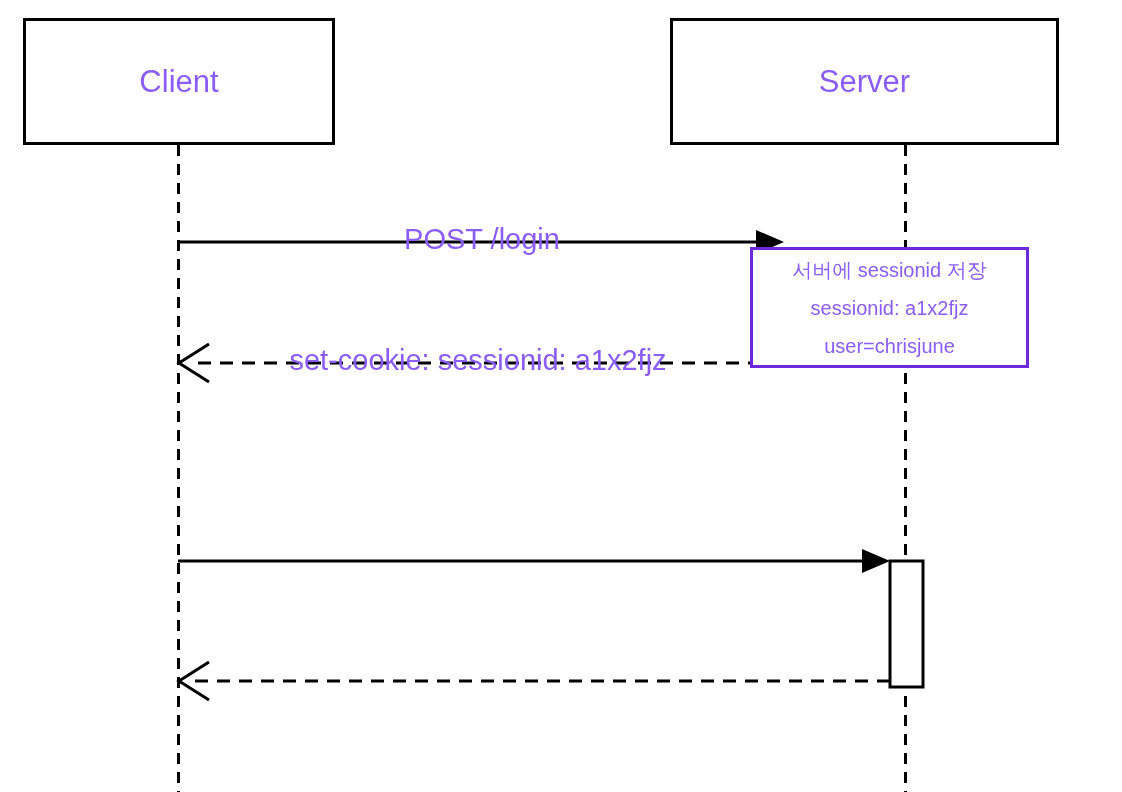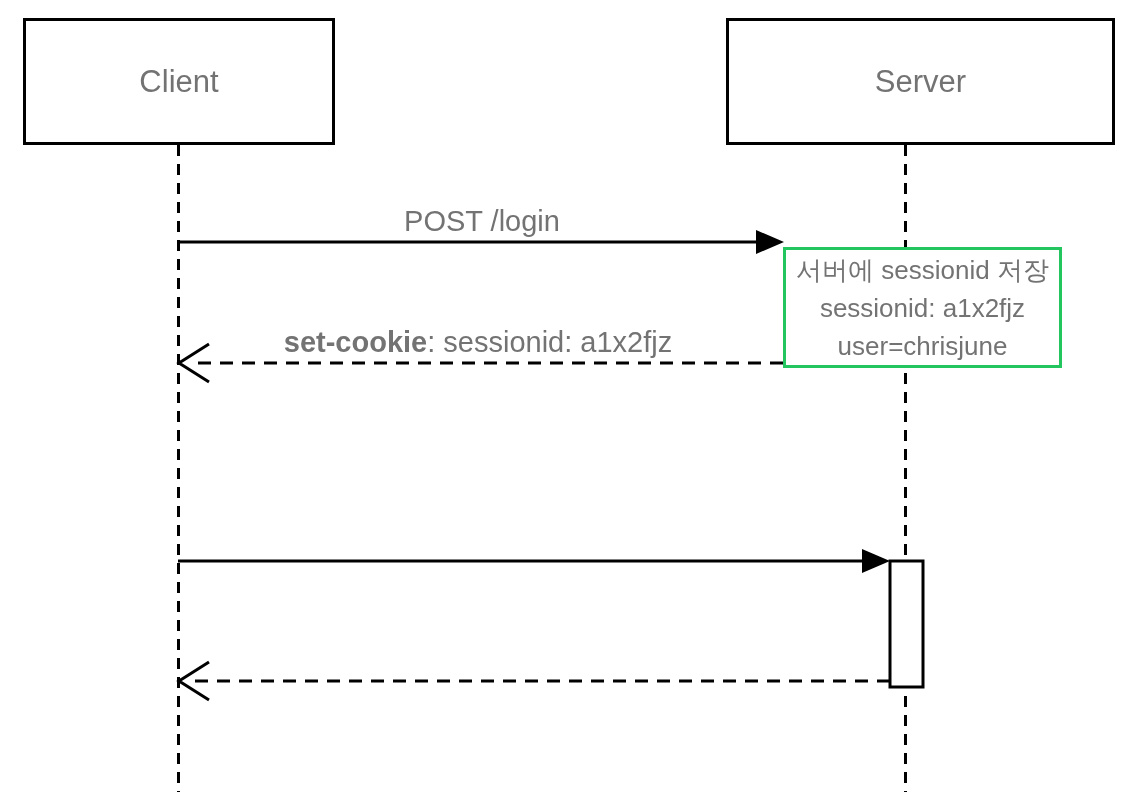--- a/index.html
+++ b/index.html
@@ -6,21 +6,21 @@
     margin: 0;
     padding: 0;
     background: #ffffff;
   }
   #canvas {
     position: relative;
     width: 1122px;
     height: 792px;
     background: #ffffff;
     font-family: "Liberation Sans", "DejaVu Sans", sans-serif;
-    color: #737373;
+    color: #8b5cf6;
     overflow: hidden;
   }
   #lines-svg {
     position: absolute;
     left: 0;
     top: 0;
     width: 1122px;
     height: 792px;
   }
   .participant-box {
@@ -29,51 +29,52 @@
     height: 127px;
     border: 3px solid #000000;
     background: #ffffff;
     box-sizing: border-box;
     display: flex;
     align-items: center;
     justify-content: center;
     font-size: 31px;
   }
   #client-box { left: 23px;  width: 312px; }
-  #server-box { left: 726px; width: 389px; text-align: right; }
+  #server-box { left: 670px; width: 389px; text-align: right; }
 
   .msg-label {
     position: absolute;
     transform: translateX(-50%);
     white-space: nowrap;
     font-size: 29px;
     line-height: 33px;
     text-align: center;
+    margin-top: 18px;
   }
   #post-login-label    { left: 482px; top: 205px; }
   #set-cookie-label    { left: 478px; top: 326px; }
   #get-userinfo-label  { left: 535px; top: 477px; }
   #user-info-label     { left: 535px; top: 643px; }
 
-  .bold { font-weight: bold; }
+  .bold { font-weight: normal; }
 
   #note-box {
     position: absolute;
-    left: 783px;
+    left: 750px;
     top: 247px;
     width: 279px;
     height: 121px;
-    border: 3px solid #22c55e;
+    border: 3px solid #6d28d9;
     background: #ffffff;
     box-sizing: border-box;
     display: flex;
     flex-direction: column;
     align-items: center;
     justify-content: center;
-    font-size: 26px;
+    font-size: 20px;
     line-height: 38px;
     text-align: center;
   }
   #note-box .note-line {
     white-space: nowrap;
   }
 </style>
 </head>
 <body>
 

